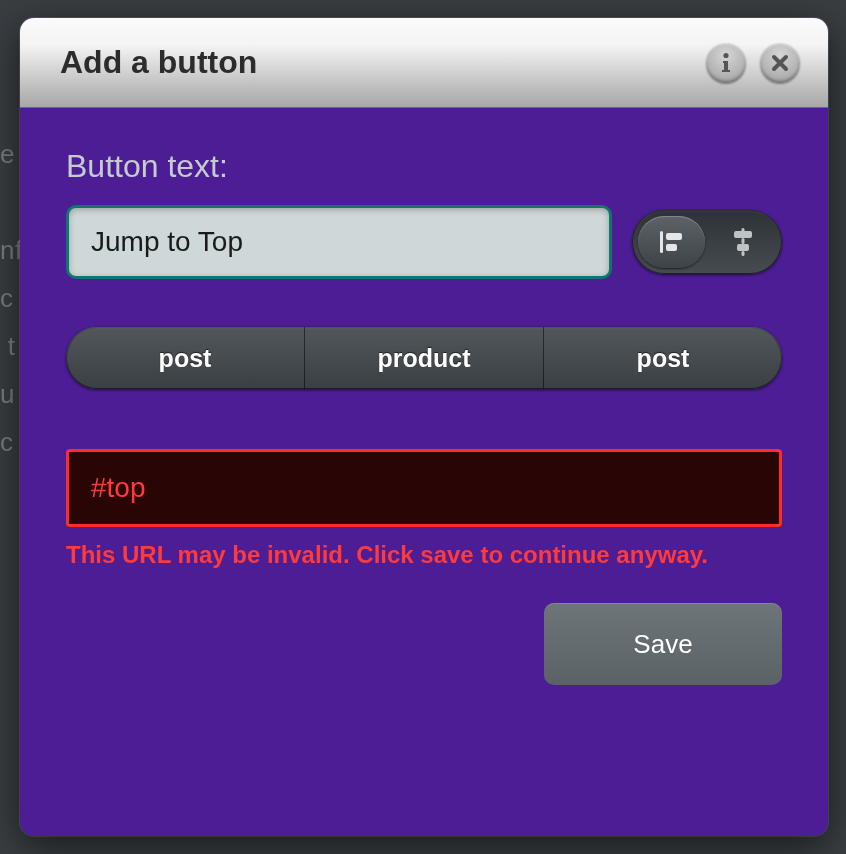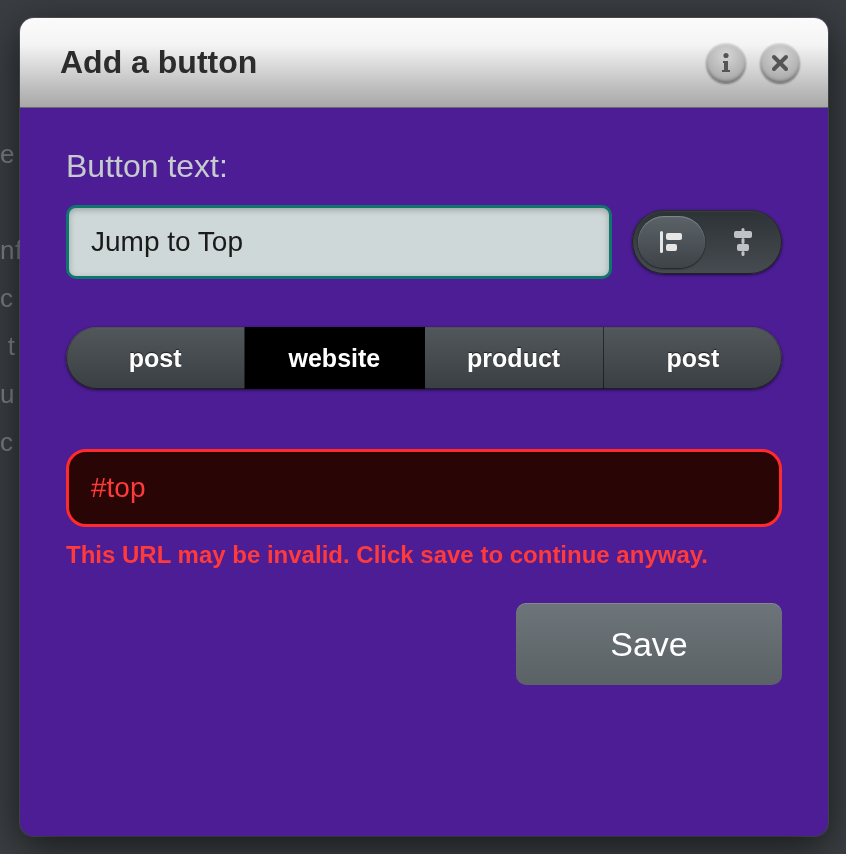--- a/index.html
+++ b/index.html
@@ -135,44 +135,44 @@
   .seg-item:not(.active) {
     text-shadow: 0 -1px 1px rgba(0,0,0,0.6);
   }
   .seg-item.active {
     background: #000;
     box-shadow: inset 0 2px 6px rgba(0,0,0,0.8);
   }
   .url-input {
     width: 100%;
     height: 78px;
-    border-radius: 20px;
+    border-radius: 4px;
     background: #2a0505;
     border: 3px solid #ff2a2a;
     padding: 0 22px;
     font-size: 28px;
     color: #ff3a3a;
     outline: none;
     margin-bottom: 14px;
   }
   .error-text {
     color: #ff3a3a;
     font-size: 24px;
     margin-bottom: 34px;
     font-weight: bold;
   }
   .footer { display: flex; justify-content: flex-end; }
   .save-btn {
-    width: 266px;
+    width: 238px;
     height: 82px;
     border-radius: 10px;
     background: linear-gradient(to bottom, #6e757a, #5b6266);
     box-shadow: inset 0 1px 0 rgba(255,255,255,0.15);
     color: #fff;
-    font-size: 34px;
+    font-size: 26px;
     display: flex;
     align-items: center;
     justify-content: center;
     cursor: pointer;
     border: none;
   }
 </style>
 </head>
 <body>
 
@@ -225,21 +225,20 @@
             <rect x="7" y="16" width="12" height="7" rx="2" fill="#bfc3c6"></rect>
             <rect x="11.5" y="23" width="3" height="5" rx="1.5" fill="#bfc3c6"></rect>
           </svg>
         </div>
       </div>
     </div>
 
 
     <div class="seg">
       <div class="seg-item">post</div>
-      <div class="seg-item active">website</div>
       <div class="seg-item">product</div>
       <div class="seg-item">post</div>
     </div>
 
     <input class="url-input" type="text" value="#top" style="">
 
     <div class="error-text">This URL may be invalid. Click save to continue anyway.</div>
 
     <div class="footer">
       <button class="save-btn">Save</button>

